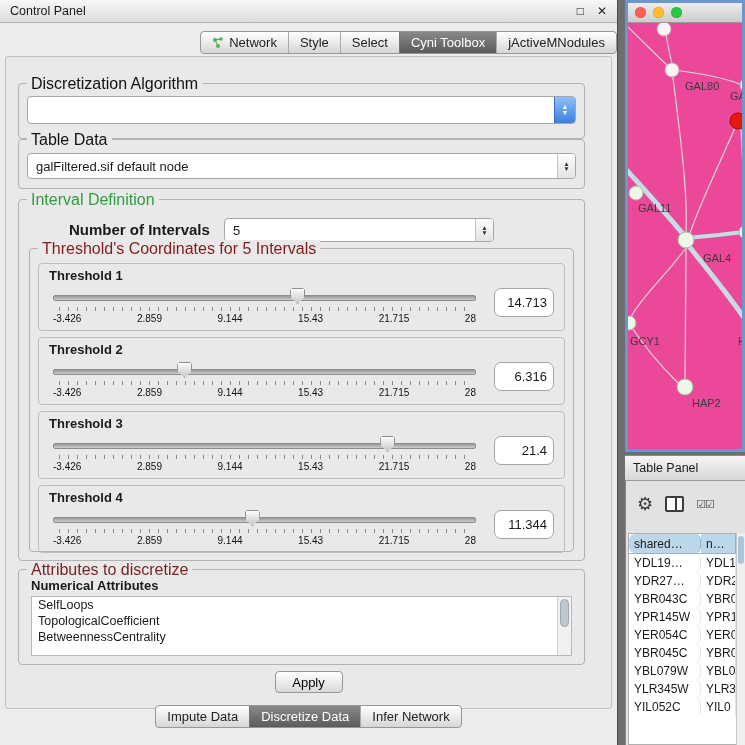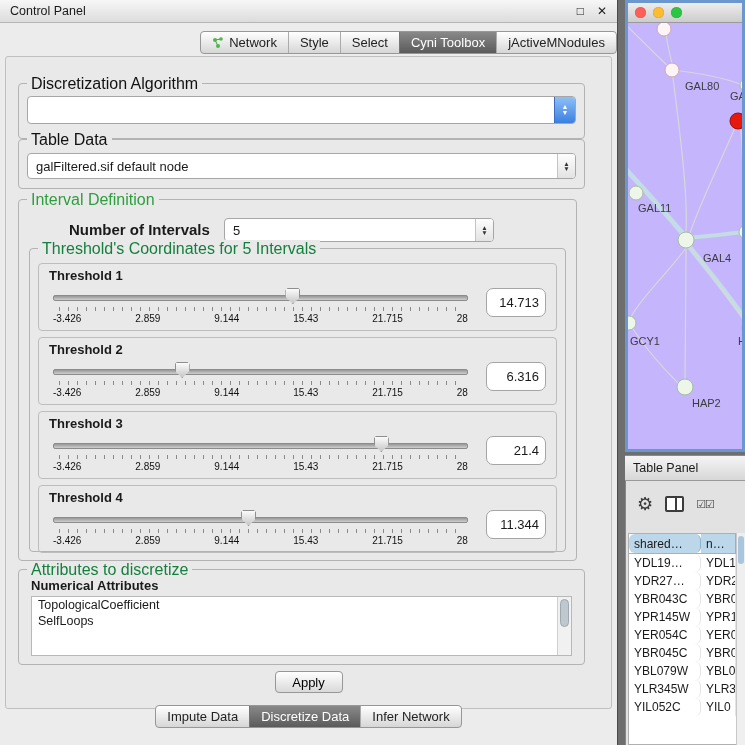--- a/index.html
+++ b/index.html
@@ -16,39 +16,39 @@
   .seg{display:inline-flex;border:1px solid #979797;border-radius:4px;overflow:hidden;background:linear-gradient(#ffffff,#d6d6d6);font-size:13px;color:#222;}
   .seg>div{padding:3px 11px;border-left:1px solid #ababab;display:flex;align-items:center;gap:5px;white-space:nowrap;}
   .seg>div:first-child{border-left:none;}
   .seg>div.selected{background:linear-gradient(#898989,#5b5b5b);color:#fff;border-left-color:#777;}
 
   .cp-body{position:absolute;left:5px;right:5px;top:56px;bottom:36px;background:#e9e9e9;border:1px solid #c0c0c0;border-radius:3px;}
 
   .groupbox{position:absolute;border:1px solid #b3b3b3;border-radius:4px;}
   .group-label{position:absolute;top:-9px;left:8px;background:#e9e9e9;padding:0 4px;font-size:16px;color:#111;white-space:nowrap;}
   .group-label.green{color:#2e9e3e;}
-  .group-label.blue{color:#15803d;text-align:center;}
+  .group-label.blue{color:#7f1d1d;text-align:center;}
 
   .combo{position:absolute;background:#fff;border:1px solid #a6a6a6;border-radius:4px;display:flex;align-items:center;font-size:13px;overflow:hidden;}
   .combo-text{flex:1;padding:0 8px;white-space:nowrap;overflow:hidden;}
   .stepper-gray{width:17px;align-self:stretch;display:flex;flex-direction:column;align-items:center;justify-content:center;font-size:6.5px;line-height:5px;color:#333;border-left:1px solid #c4c4c4;background:linear-gradient(#fdfdfd,#e3e3e3);}
   .stepper-blue{width:20px;align-self:stretch;display:flex;flex-direction:column;align-items:center;justify-content:center;font-size:7px;line-height:6px;color:#fff;background:linear-gradient(#8fc0f7,#3a7fe0);border-left:1px solid #3a6fc0;}
 
   .algo-group{left:12px;right:26px;top:26px;height:54px;}
   .algo-combo{left:8px;right:8px;top:12px;height:26px;}
 
   .algo-popup{position:absolute;left:8px;top:82px;width:548px;background:#fff;border:1px solid #b9b9b9;box-shadow:0 3px 10px rgba(0,0,0,.35);z-index:40;font-size:13px;}
   .popup-placeholder{color:#b4b4b4;text-align:center;padding:2px 0 1px;}
   .popup-item{padding:2px 7px;color:#111;}
   .popup-item.bold{font-weight:bold;}
 
   .tabledata-group{left:12px;right:26px;top:82px;height:48px;}
   .tabledata-combo{left:8px;right:8px;top:13px;height:24px;}
 
-  .interval-group{left:12px;right:34px;top:142px;height:360px;}
+  .interval-group{left:12px;right:26px;top:142px;height:360px;}
   .noi-label{position:absolute;left:18px;top:21px;font-weight:bold;font-size:15px;padding-left:32px;}
   .noi-combo{left:205px;width:268px;top:18px;height:22px;}
 
   .thresholds-group{left:10px;right:10px;top:48px;bottom:8px;}
   .thresholds-list{position:absolute;left:8px;right:8px;top:14px;display:flex;flex-direction:column;gap:6px;}
   .threshold-panel{position:relative;height:66px;border:1px solid #bdbdbd;border-radius:4px;}
   .th-label{position:absolute;top:4px;left:10px;font-weight:bold;font-size:13px;}
   .value-box{position:absolute;right:10px;top:24px;width:60px;height:29px;background:#fff;border:1px solid #a5a5a5;border-radius:7px;font-size:13px;display:flex;align-items:center;justify-content:flex-end;padding-right:6px;box-sizing:border-box;}
   .slider{position:absolute;left:14px;right:88px;top:23px;height:40px;}
   .track{position:absolute;left:0;right:0;top:8px;height:4px;background:linear-gradient(#979797,#cfcfcf);border:1px solid #8c8c8c;border-radius:2px;}
@@ -61,21 +61,21 @@
   .attr-list{position:absolute;left:12px;right:12px;top:26px;bottom:8px;background:#fff;border:1px solid #b8b8b8;overflow:hidden;font-size:12.5px;}
   .attr-item{padding:1px 6px;white-space:nowrap;}
   .attr-scroll{position:absolute;right:0;top:0;bottom:0;width:13px;background:#f1f1f1;border-left:1px solid #cfcfcf;}
   .attr-thumb{position:absolute;left:2px;right:2px;top:2px;height:26px;background:#bfc8cf;border:1px solid #9fa8b0;border-radius:5px;}
 
   .apply-btn{position:absolute;left:50%;top:614px;transform:translateX(-50%);width:68px;height:22px;border:1px solid #979797;border-radius:4px;background:linear-gradient(#ffffff,#d9d9d9);font-size:13px;font-family:inherit;padding:0;}
 
   .bottom-tabs{position:absolute;left:0;right:0;top:705px;display:flex;justify-content:center;}
 
   
-  .net-window{position:absolute;left:625px;top:0;width:120px;height:452px;background:#c4b5fd;border:3px solid #6b97cf;box-sizing:border-box;overflow:hidden;}
+  .net-window{position:absolute;left:625px;top:0;width:120px;height:452px;background:#ec4899;border:3px solid #6b97cf;box-sizing:border-box;overflow:hidden;}
   .net-titlebar{height:20px;background:linear-gradient(#ededed,#cccccc);border-bottom:1px solid #9a9a9a;display:flex;align-items:center;gap:7px;padding-left:7px;box-sizing:border-box;}
   .light{width:11px;height:11px;border-radius:50%;box-shadow:inset 0 0 1px rgba(0,0,0,.4);}
   .net-canvas{display:block;width:100%;height:calc(100% - 20px);}
   .net-canvas .green{fill:#eef6ea;stroke:#a3bf9b;stroke-width:1;}
   .net-canvas .pink{fill:#fdf4f6;stroke:#d0a5b5;stroke-width:1;}
   .net-canvas .rednode{fill:#e7190d;stroke:#a30d04;stroke-width:1;}
   .net-canvas .thick{stroke:#c3dce5;stroke-width:5;fill:none;}
   .net-canvas .thick2{stroke:#c3dce5;stroke-width:4;fill:none;}
   .net-canvas .thin{stroke:#d8d8d8;stroke-width:1.2;fill:none;}
   .net-canvas text{font-size:11px;fill:#3c3c3c;font-family:"Liberation Sans",sans-serif;}
@@ -252,22 +252,23 @@
             </div>
 
           </div>
         </div>
       </div>
 
       <div class="groupbox attrs-group">
         <span class="group-label blue">Attributes to discretize</span>
         <span class="attrs-title">Numerical Attributes</span>
         <div class="attr-list">
+          <div class="attr-item">SelfLoops</div>
           <div class="attr-item">TopologicalCoefficient</div>
-          <div class="attr-item">SelfLoops</div>
+          <div class="attr-item">BetweennessCentrality</div>
           <div class="attr-scroll">
             <div class="attr-thumb"></div>
           </div>
         </div>
       </div>
 
       <button class="apply-btn">Apply</button>
 
     </div>
 

